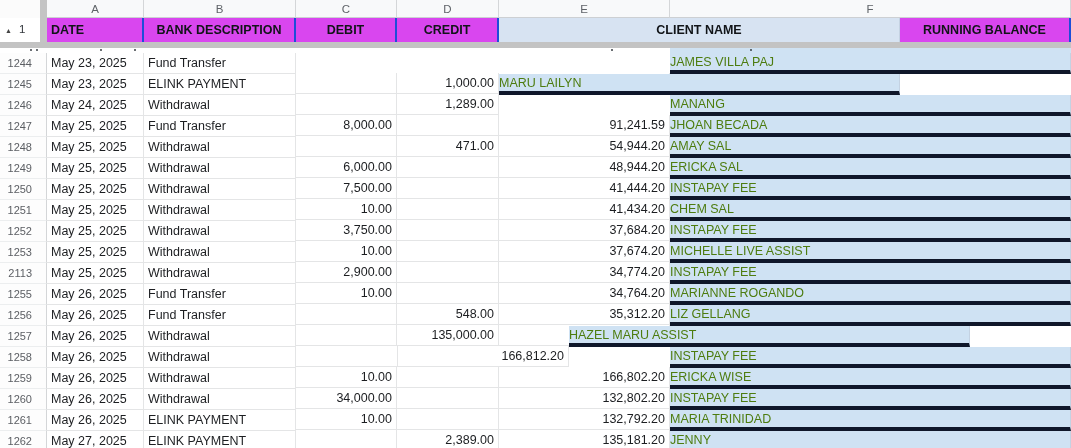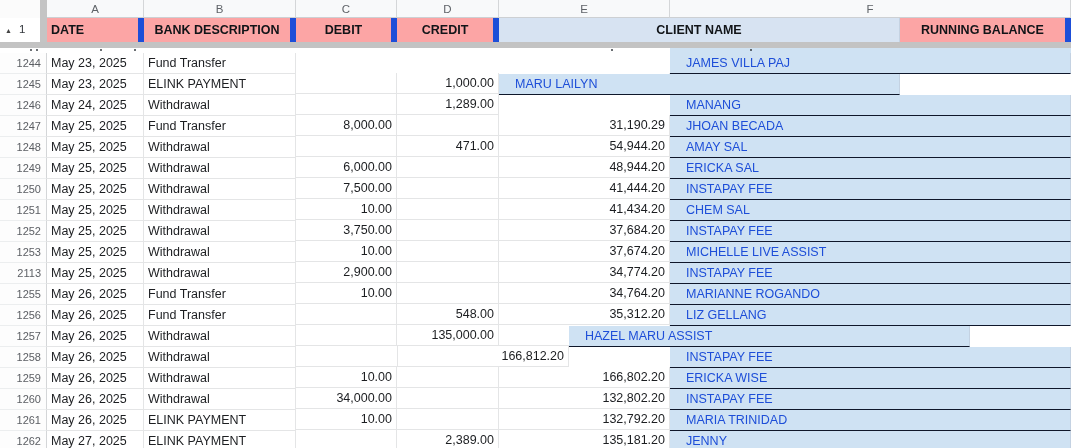--- a/index.html
+++ b/index.html
@@ -26,53 +26,53 @@
   .header-row { display:flex; height:24px; }
   .rowhdr-frozen {
     width:47px; height:24px; background:#ffffff; border-right:1px solid #d4d6d8;
     display:flex; align-items:center; font-size:11px; color:#3c4043; position:relative;
   }
   .collapse-tri { position:absolute; left:5px; top:9px; font-size:7px; color:#444; line-height:1; }
   .rowhdr-frozen .num { position:absolute; left:19px; top:5px; font-size:11.5px; color:#33383d; }
   .hcell {
     height:24px; display:flex; align-items:center;
     font-weight:700; font-size:12.5px; color:#111418;
-    background:#fca5a5; border-right:6px solid #1d4ed8;
+    background:#d946ef; border-right:2px solid #1d4ed8;
     white-space:nowrap; overflow:hidden;
   }
   .hcell.left   { justify-content:flex-start; padding-left:4px; }
   .hcell.center { justify-content:center; }
   .hcell.client { background:#d7e3f2; border-right:1px solid #c4d2e2; }
 
   
   .frozen-divider { height:6px; width:1071px; background:#c3c3c3; }
 
   
   .clipped-row { position:relative; height:5px; display:flex; overflow:hidden; }
   .clipped-row .seg-white { background:#fff; height:5px; }
   .clipped-row .seg-blue  { background:#cfe2f3; height:5px; }
   .frag { position:absolute; background:#3a3f45; width:2px; height:2px; top:1px; border-radius:1px; }
 
   
   .row { display:flex; height:21px; }
   .rowhdr {
     width:47px; background:#fdfdfd; border-right:1px solid #d4d6d8; border-bottom:1px solid #eceeef;
-    display:flex; align-items:center; justify-content:flex-end; padding-right:5px;
+    display:flex; align-items:center; justify-content:flex-end; padding-right:14px;
     font-size:11px; color:#5b5e63;
   }
   .cell {
     height:21px; display:flex; align-items:center; overflow:hidden; white-space:nowrap;
     font-size:12.5px; color:#1c1e21;
     background:#fff; border-right:1px solid #e4e5e6; border-bottom:1px solid #e4e5e6;
   }
   .cell.num { justify-content:flex-end; padding-right:4px;margin-top:20px; }
   .cell.txt { justify-content:flex-start; padding-left:4px; }
   .cell.client {
-    background:#cfe2f3; border-right:1px solid #c4d2e2; border-bottom:1px solid #0f172a;
-    justify-content:flex-start; padding-left:16px; color:#1d4ed8;
+    background:#cfe2f3; border-right:1px solid #c4d2e2; border-bottom:4px solid #0f172a;
+    justify-content:flex-start; padding-left:0; color:#4d7c0f;
   }
 
   
   .w-a { width:97px; }  .w-b { width:152px; } .w-c { width:101px; }
   .w-d { width:102px; } .w-e { width:171px; } .w-f { width:401px; }
 </style>
 </head>
 <body>
 
 <div class="sheet">
@@ -139,21 +139,21 @@
     <div class="cell num w-d">1,289.00</div>
     <div class="cell client w-f">MARU LAILYN</div>
   </div>
 
   <div class="row">
     <div class="rowhdr">1246</div>
     <div class="cell txt w-a">May 24, 2025</div>
     <div class="cell txt w-b">Withdrawal</div>
     <div class="cell num w-c">8,000.00</div>
     <div class="cell num w-d"></div>
-    <div class="cell num w-e">31,190.29</div>
+    <div class="cell num w-e">91,241.59</div>
     <div class="cell client w-f">MANANG</div>
   </div>
 
   <div class="row">
     <div class="rowhdr">1247</div>
     <div class="cell txt w-a">May 25, 2025</div>
     <div class="cell txt w-b">Fund Transfer</div>
     <div class="cell num w-c"></div>
     <div class="cell num w-d">471.00</div>
     <div class="cell num w-e">54,944.20</div>

